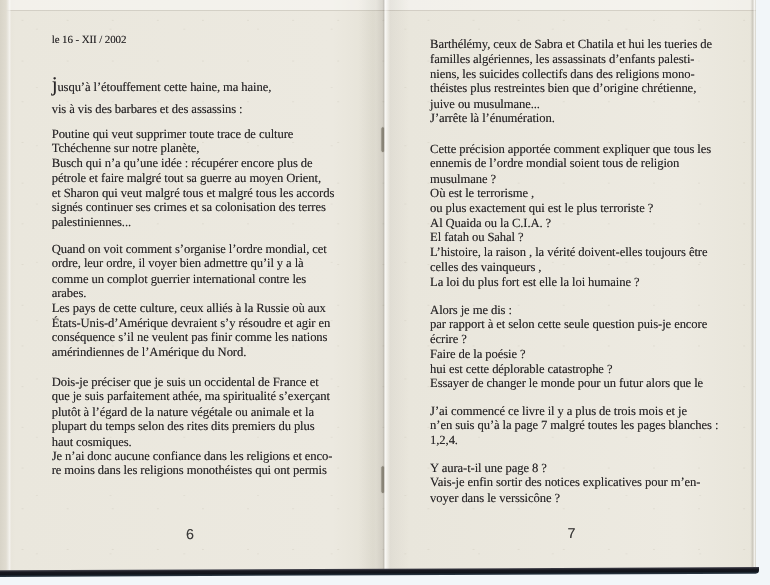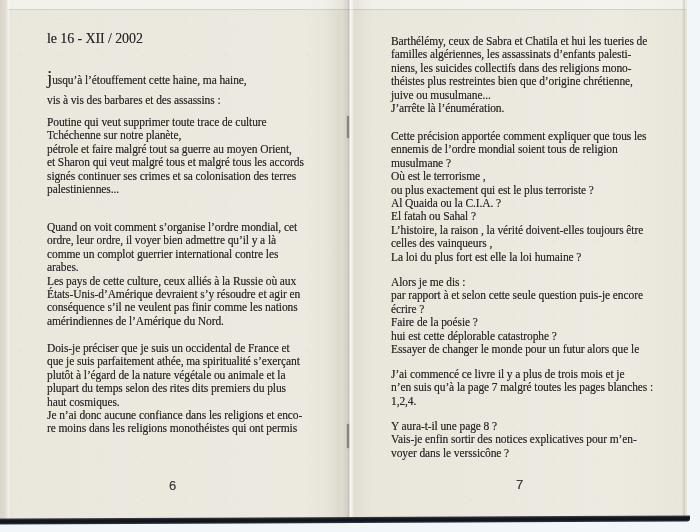--- a/index.html
+++ b/index.html
@@ -68,21 +68,21 @@
     color:#29272a;white-space:nowrap;
     text-shadow:0 0 .5px rgba(55,48,42,.55);
   }
   .page-right .para{left:43px;}
   .line{white-space:nowrap;}
   .it{}
   .big{font-size:19px;line-height:1;}
   .opening{line-height:20px;}
   .date-line{
     position:absolute;left:47px;top:31px;
-    font-size:14px;letter-spacing:-0.1px;color:#29272a;
+    font-size:10px;letter-spacing:-0.1px;color:#29272a;
     text-shadow:0 0 .5px rgba(55,48,42,.55);
     white-space:nowrap;
   }
   .pagenum{
     position:absolute;top:478px;
     font-family:"Liberation Sans",sans-serif;
     font-size:13px;color:#3a3a3a;
     text-shadow:0 0 .4px rgba(55,50,45,.5);
   }
   .page-left .pagenum{left:169px;}
@@ -102,20 +102,21 @@
 
     <div class="page page-left">
       <div class="date-line">le 16 - XII / 2002</div>
       <div class="para opening" style="top:68px">
           <div class="line"><span class="big">j</span><span>usqu’à l’étouffement cette haine, ma haine,</span></div>
           <div class="line"><span>vis à vis des barbares et des assassins :</span></div>
         </div>
       <div class="para" style="top:116px">
           <div class="line"><span>Poutine qui veut supprimer toute trace de culture</span></div>
           <div class="line"><span>Tchéchenne sur notre planète,</span></div>
+          <div class="line"><span>Busch qui n’a qu’une idée : récupérer encore plus de</span></div>
           <div class="line"><span>pétrole et faire malgré tout sa guerre au moyen Orient,</span></div>
           <div class="line"><span>et Sharon qui veut malgré tous et malgré tous les accords</span></div>
           <div class="line"><span>signés continuer ses crimes et sa colonisation des terres</span></div>
           <div class="line"><span>palestiniennes...</span></div>
         </div>
       <div class="para" style="top:221px">
           <div class="line"><span>Quand on voit comment s’organise l’ordre mondial, cet</span></div>
           <div class="line"><span>ordre, leur ordre, il voyer bien admettre qu’il y a là</span></div>
           <div class="line"><span>comme un complot guerrier international contre les</span></div>
           <div class="line"><span>arabes.</span></div>

